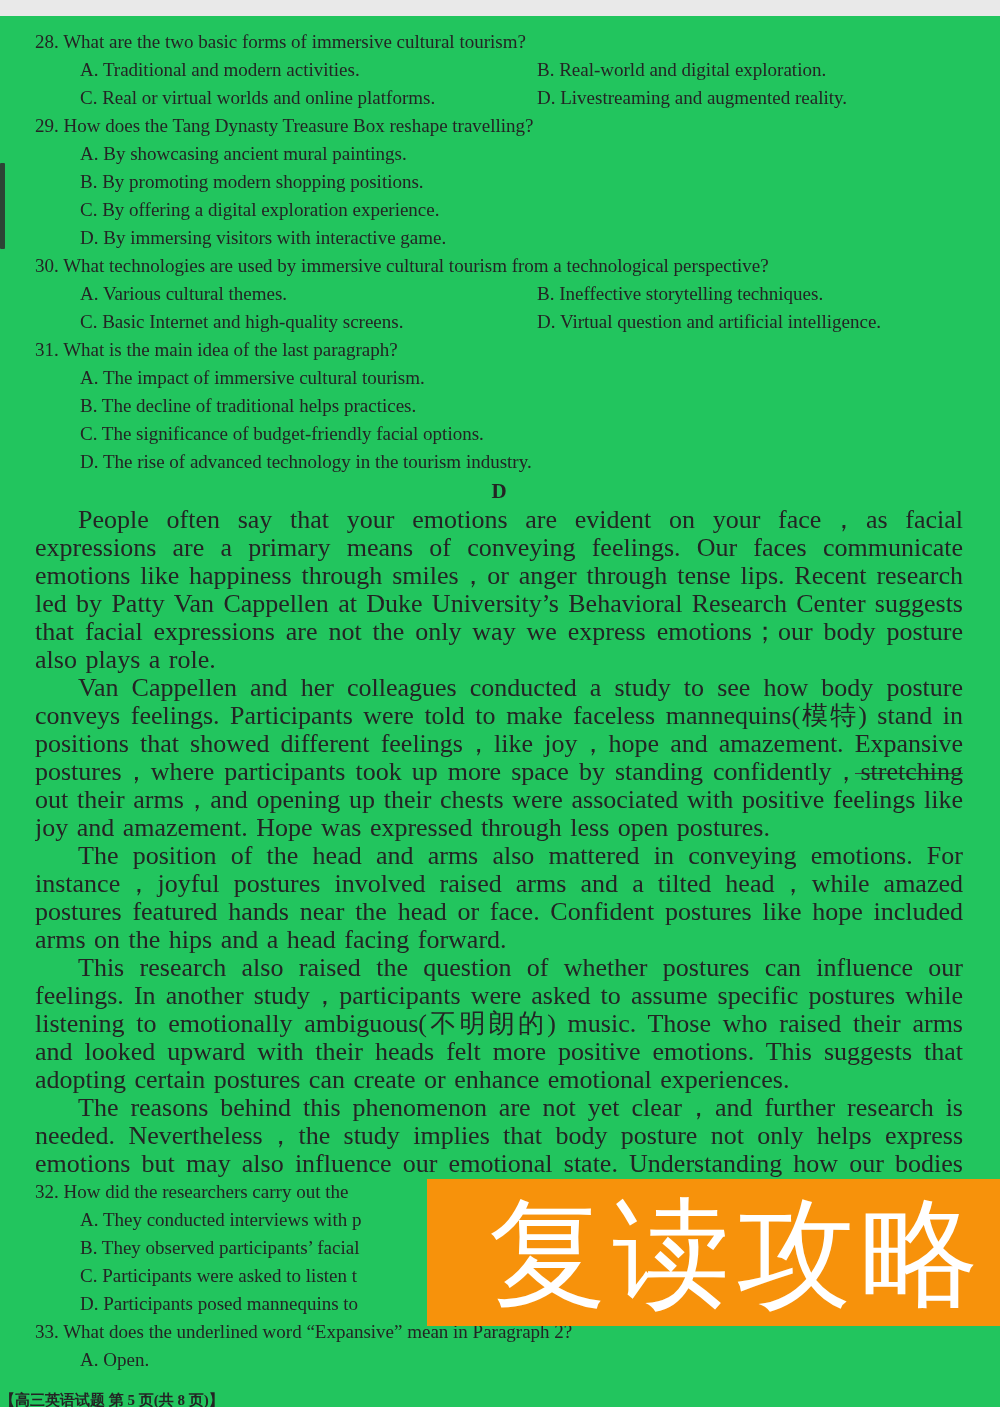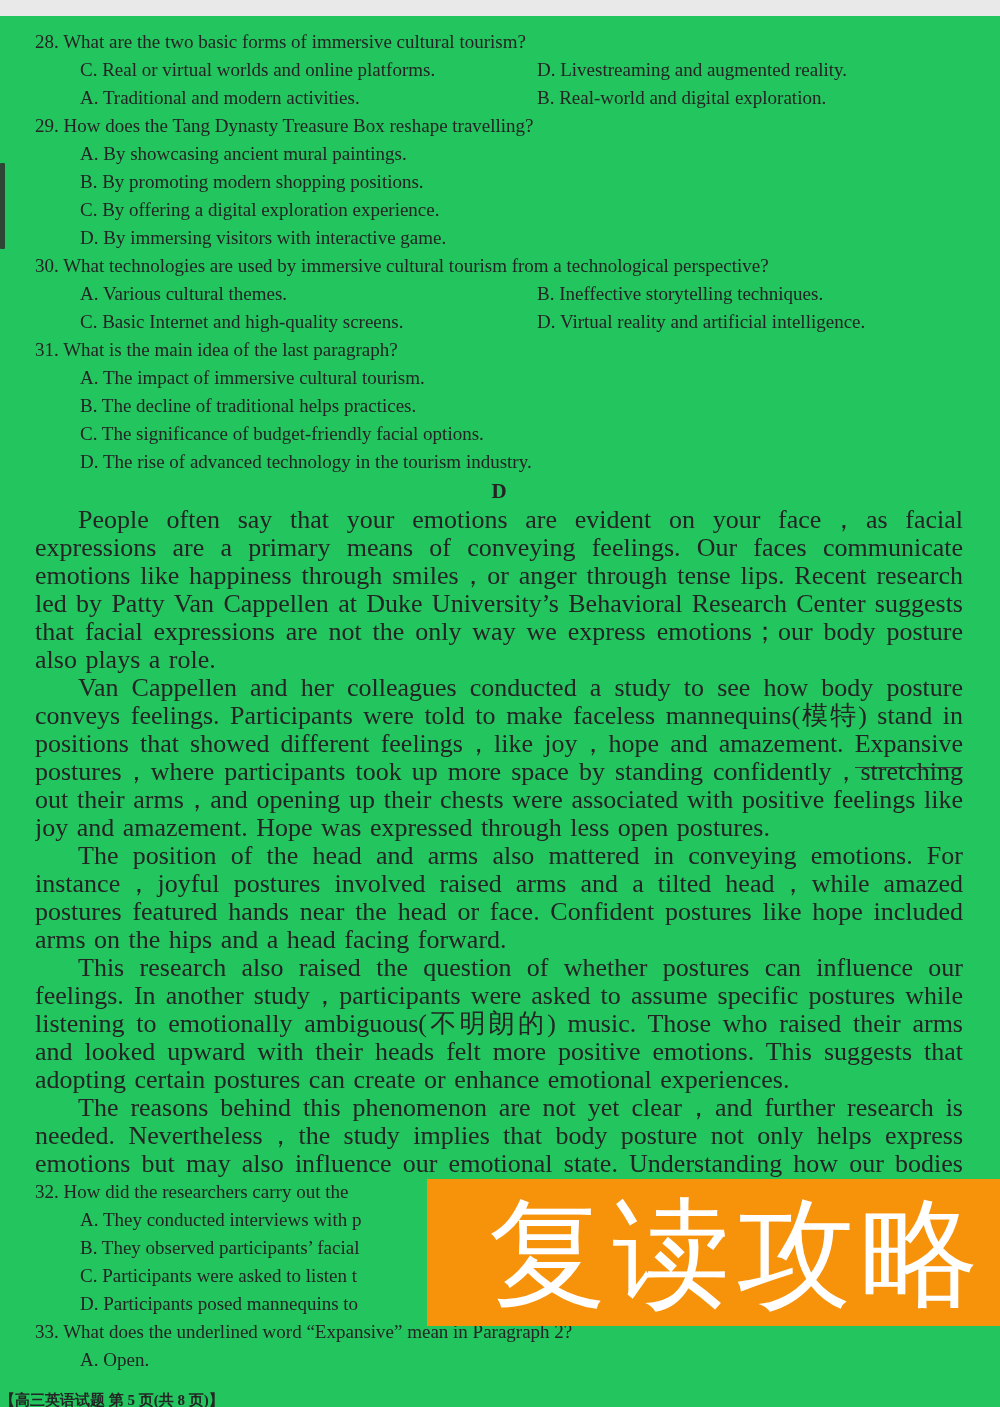--- a/index.html
+++ b/index.html
@@ -31,21 +31,21 @@
   }
   .passage p{
     margin:0;
     font-size:26px;line-height:28px;
     text-align:justify;
     text-indent:43px;
     word-spacing:2px;
   }
   .underlined-word{
     border-bottom:1.5px solid #3a3a3a;
-    padding-bottom:9px;
+    padding-bottom:15px;
   }
   .content-bottom{
     position:absolute;left:35px;right:37px;top:1162px;
   }
   .watermark-overlay{
     position:absolute;
     left:427px;top:1163px;width:571px;height:147px;
     display:flex;align-items:center;justify-content:center;
     font-family:"Liberation Sans","DejaVu Sans",sans-serif;
     font-weight:400;
@@ -73,26 +73,26 @@
 
   <div class="scan-mark"></div>
 
   <div class="content-top">
 
     <div class="q-line">
       <span>28.</span>
       <span>What are the two basic forms of immersive cultural tourism?</span>
     </div>
     <div class="opt-row two-col">
+      <span class="col-a">A. Traditional and modern activities.</span>
+      <span>B. Real-world and digital exploration.</span>
+    </div>
+    <div class="opt-row two-col">
       <span class="col-a">C. Real or virtual worlds and online platforms.</span>
       <span>D. Livestreaming and augmented reality.</span>
-    </div>
-    <div class="opt-row two-col">
-      <span class="col-a">A. Traditional and modern activities.</span>
-      <span>B. Real-world and digital exploration.</span>
     </div>
 
     <div class="q-line">
       <span>29.</span>
       <span>How does the Tang Dynasty Treasure Box reshape travelling?</span>
     </div>
     <div class="opt-row">A. By showcasing ancient mural paintings.</div>
     <div class="opt-row">B. By promoting modern shopping positions.</div>
     <div class="opt-row">C. By offering a digital exploration experience.</div>
     <div class="opt-row">D. By immersing visitors with interactive game.</div>
@@ -100,21 +100,21 @@
     <div class="q-line">
       <span>30.</span>
       <span>What technologies are used by immersive cultural tourism from a technological perspective?</span>
     </div>
     <div class="opt-row two-col">
       <span class="col-a">A. Various cultural themes.</span>
       <span>B. Ineffective storytelling techniques.</span>
     </div>
     <div class="opt-row two-col">
       <span class="col-a">C. Basic Internet and high-quality screens.</span>
-      <span>D. Virtual reality and artificial intelligence.</span>
+      <span>D. Virtual question and artificial intelligence.</span>
     </div>
 
     <div class="q-line">
       <span>31.</span>
       <span>What is the main idea of the last paragraph?</span>
     </div>
     <div class="opt-row">A. The impact of immersive cultural tourism.</div>
     <div class="opt-row">B. The decline of traditional helps practices.</div>
     <div class="opt-row">C. The significance of budget-friendly facial options.</div>
     <div class="opt-row">D. The rise of advanced technology in the tourism industry.</div>

